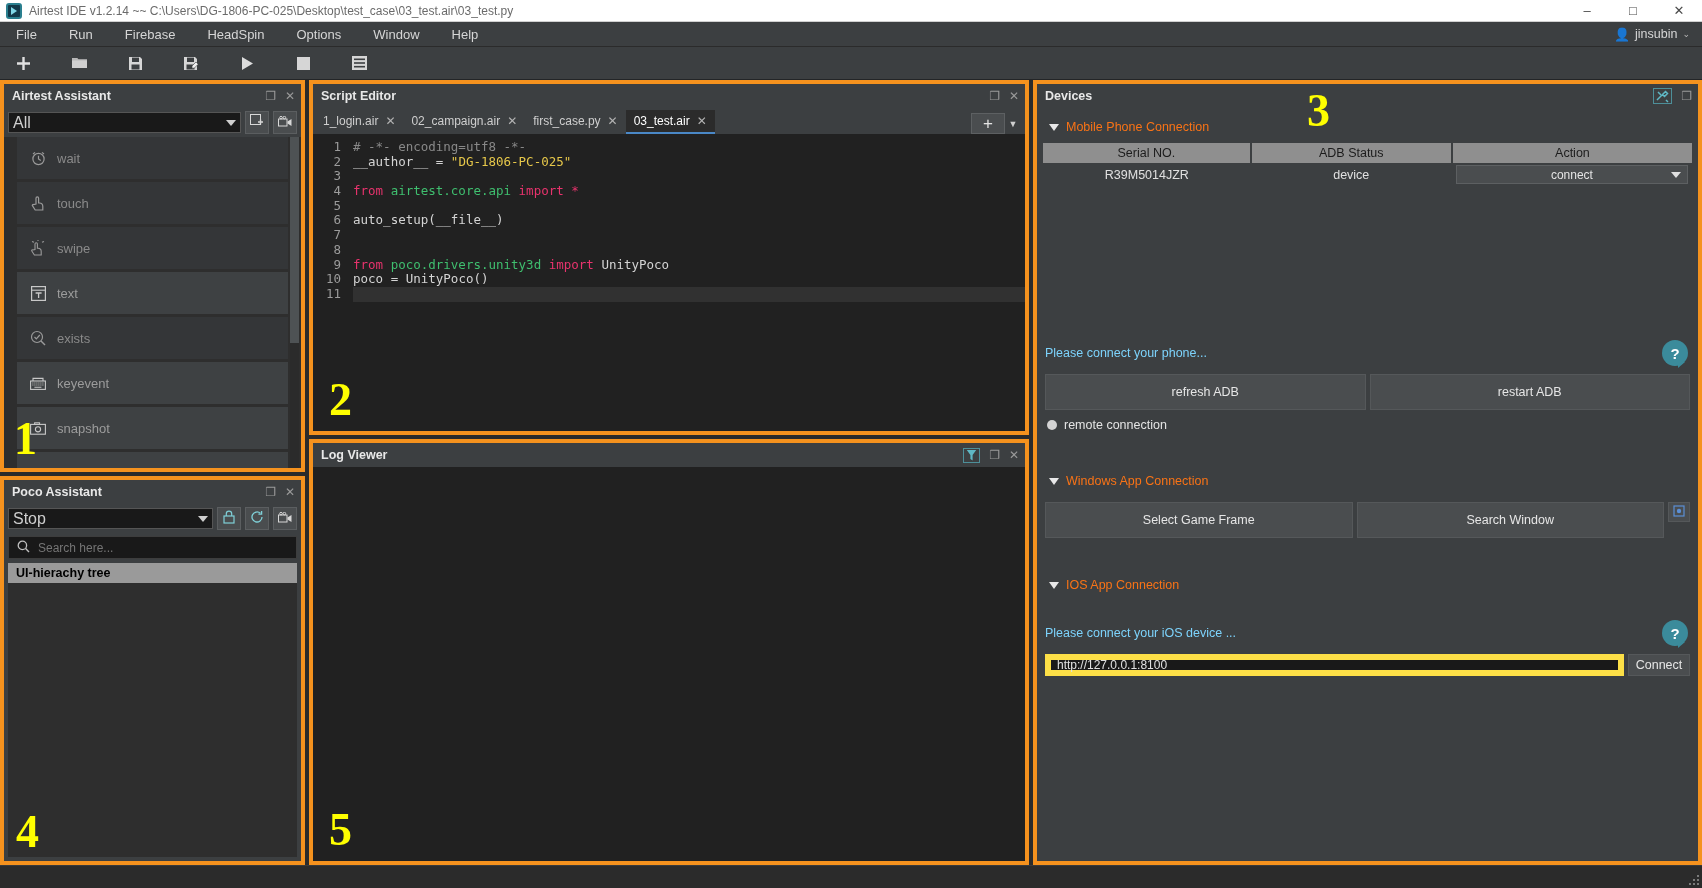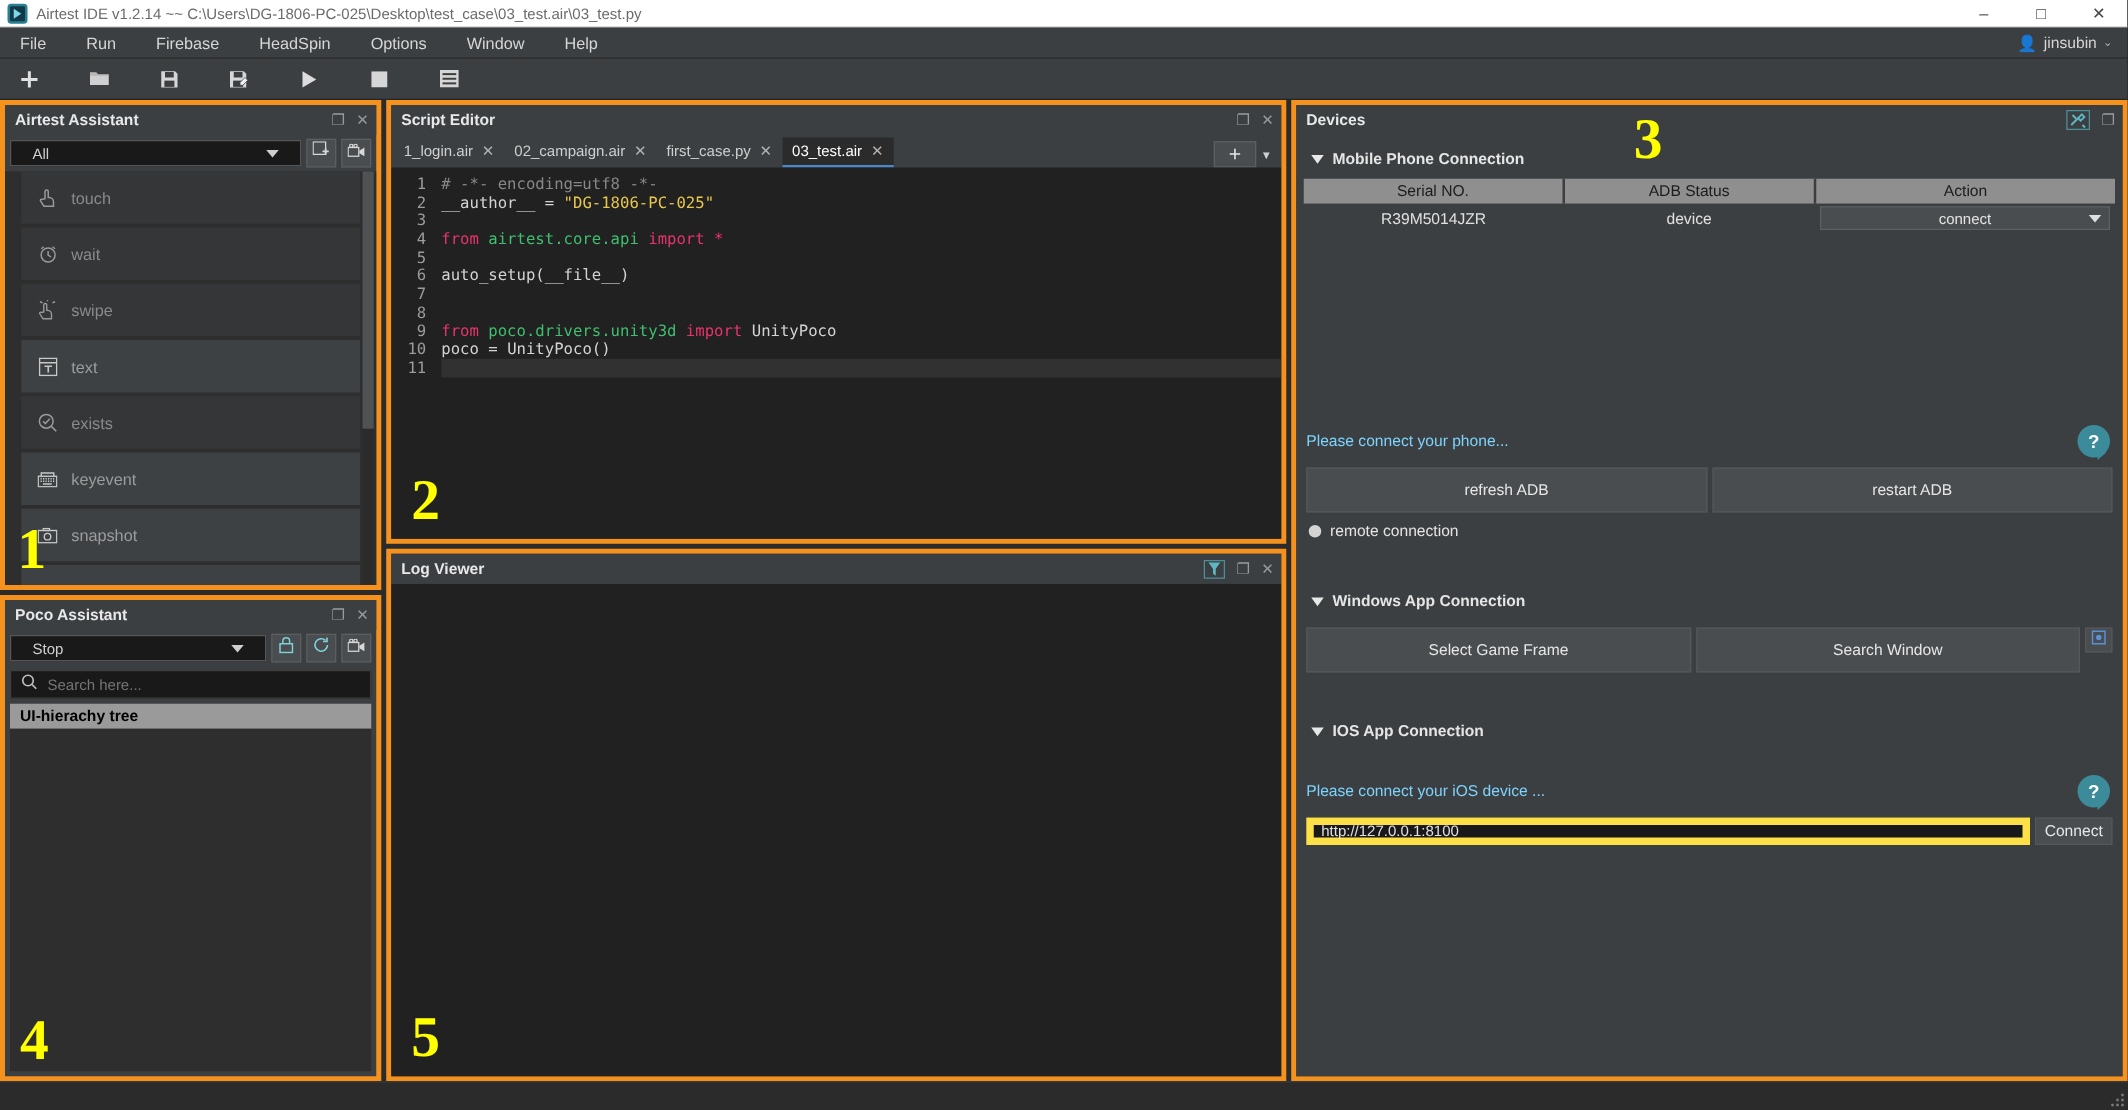--- a/index.html
+++ b/index.html
@@ -81,21 +81,21 @@
   .bignum {
     position: absolute; color: #ffff00; font-size: 46px; font-weight: bold;
     font-family: "Liberation Serif", serif; line-height: 1; z-index: 40; pointer-events: none;
   }
 
   
   #p1 { left: 0; top: 0; width: 305px; height: 392px; }
   .combo-row { display: flex; align-items: center; gap: 4px; padding: 3px 4px; flex: none; }
   .combo {
     flex: 1; height: 21px; background: #191919; border: 1px solid #555;
-    display: flex; align-items: center; padding: 0 17px; font-size: 12px; color: #cfcfcf;
+    display: flex; align-items: center; padding: 0 4px; font-size: 16px; color: #cfcfcf;
     position: relative;
   }
   .combo .arrow {
     margin-left: auto; width: 0; height: 0;
     border-left: 5px solid transparent; border-right: 5px solid transparent;
     border-top: 6px solid #cfcfcf;
   }
   .sqbtn {
     width: 24px; height: 23px; background: #4a4d4f; border: 1px solid #5b5e60;
     display: flex; align-items: center; justify-content: center; color: #d8d8d8;
@@ -170,22 +170,22 @@
   .tok-v { color: #d4d4d4; }
 
   
   #p5 { left: 309px; top: 359px; width: 720px; height: 426px; }
   .log-body { flex: 1; background: #212121; }
 
   
   #p3 { left: 1033px; top: 0; width: 669px; height: 785px; }
   .dev-body { flex: 1; background: #3c3f41; padding: 0 6px 4px 6px; overflow: hidden; position: relative; }
   .sect {
-    display: flex; align-items: center; gap: 7px; font-size: 12.5px; font-weight: bold;
-    color: #e5e5e5; margin: 12px 0 9px 6px;
+    display: flex; align-items: center; gap: 7px; font-size: 12.5px; font-weight: normal;
+    color: #f97316; margin: 12px 0 9px 6px;
   }
   .sect .tri {
     width: 0; height: 0; border-left: 5px solid transparent; border-right: 5px solid transparent;
     border-top: 7px solid #e8e8e8;
   }
   table.devtbl { width: 100%; border-collapse: collapse; table-layout: fixed; }
   table.devtbl th {
     background: #8f8f8f; color: #1c1c1c; font-size: 12.5px; font-weight: normal;
     padding: 3px 0; border-right: 2px solid #3c3f41; text-align: center;
   }
@@ -365,35 +365,35 @@
               <path d="M9.5 5.5L13.5 3v7l-4-2.5z" fill="#d8d8d8"></path>
               <circle cx="3" cy="1.6" r="1.3" fill="none" stroke="#d8d8d8"></circle>
               <circle cx="6.4" cy="1.6" r="1.3" fill="none" stroke="#d8d8d8"></circle>
             </svg>
         </span>
       </div>
     </div>
     <div class="assist-list">
       <div class="assist-item dim">
         <span class="ic">
-          <svg width="15" height="16" viewBox="0 0 15 16">
-              <path d="M5 9V3.2a1.3 1.3 0 012.6 0V8h.7a3.5 3.5 0 013.5 3.5V15H4.2L1.4 10.7c-.5-.8.6-1.8 1.3-1.1z" fill="none" stroke="#9a9a9a" stroke-width="1.2"></path>
-            </svg>
-        </span>
-        <span>touch</span>
-      </div>
-      <div class="assist-item dim">
-        <span class="ic">
           <svg width="15" height="15" viewBox="0 0 15 15">
               <circle cx="7.5" cy="8" r="5.6" fill="none" stroke="#9a9a9a" stroke-width="1.2"></circle>
               <path d="M7.5 4.8V8l2.3 1.6" stroke="#9a9a9a" stroke-width="1.2" fill="none"></path>
               <path d="M4 1.4L2 3M11 1.4L13 3" stroke="#9a9a9a" stroke-width="1.2"></path>
             </svg>
         </span>
         <span>wait</span>
+      </div>
+      <div class="assist-item dim">
+        <span class="ic">
+          <svg width="15" height="16" viewBox="0 0 15 16">
+              <path d="M5 9V3.2a1.3 1.3 0 012.6 0V8h.7a3.5 3.5 0 013.5 3.5V15H4.2L1.4 10.7c-.5-.8.6-1.8 1.3-1.1z" fill="none" stroke="#9a9a9a" stroke-width="1.2"></path>
+            </svg>
+        </span>
+        <span>touch</span>
       </div>
       <div class="assist-item dim">
         <span class="ic">
           <svg width="16" height="16" viewBox="0 0 16 16">
               <path d="M5 9.5V4a1.2 1.2 0 012.4 0v4.3h.6a3.2 3.2 0 013.2 3.2V15H4.4L1.8 11c-.5-.8.5-1.7 1.2-1z" fill="none" stroke="#9a9a9a" stroke-width="1.1"></path>
               <path d="M4 2.2L2 1.4M12 2.2l2-.8M8 1V0" stroke="#9a9a9a" stroke-width="1.1"></path>
             </svg>
         </span>
         <span>swipe</span>
       </div>

